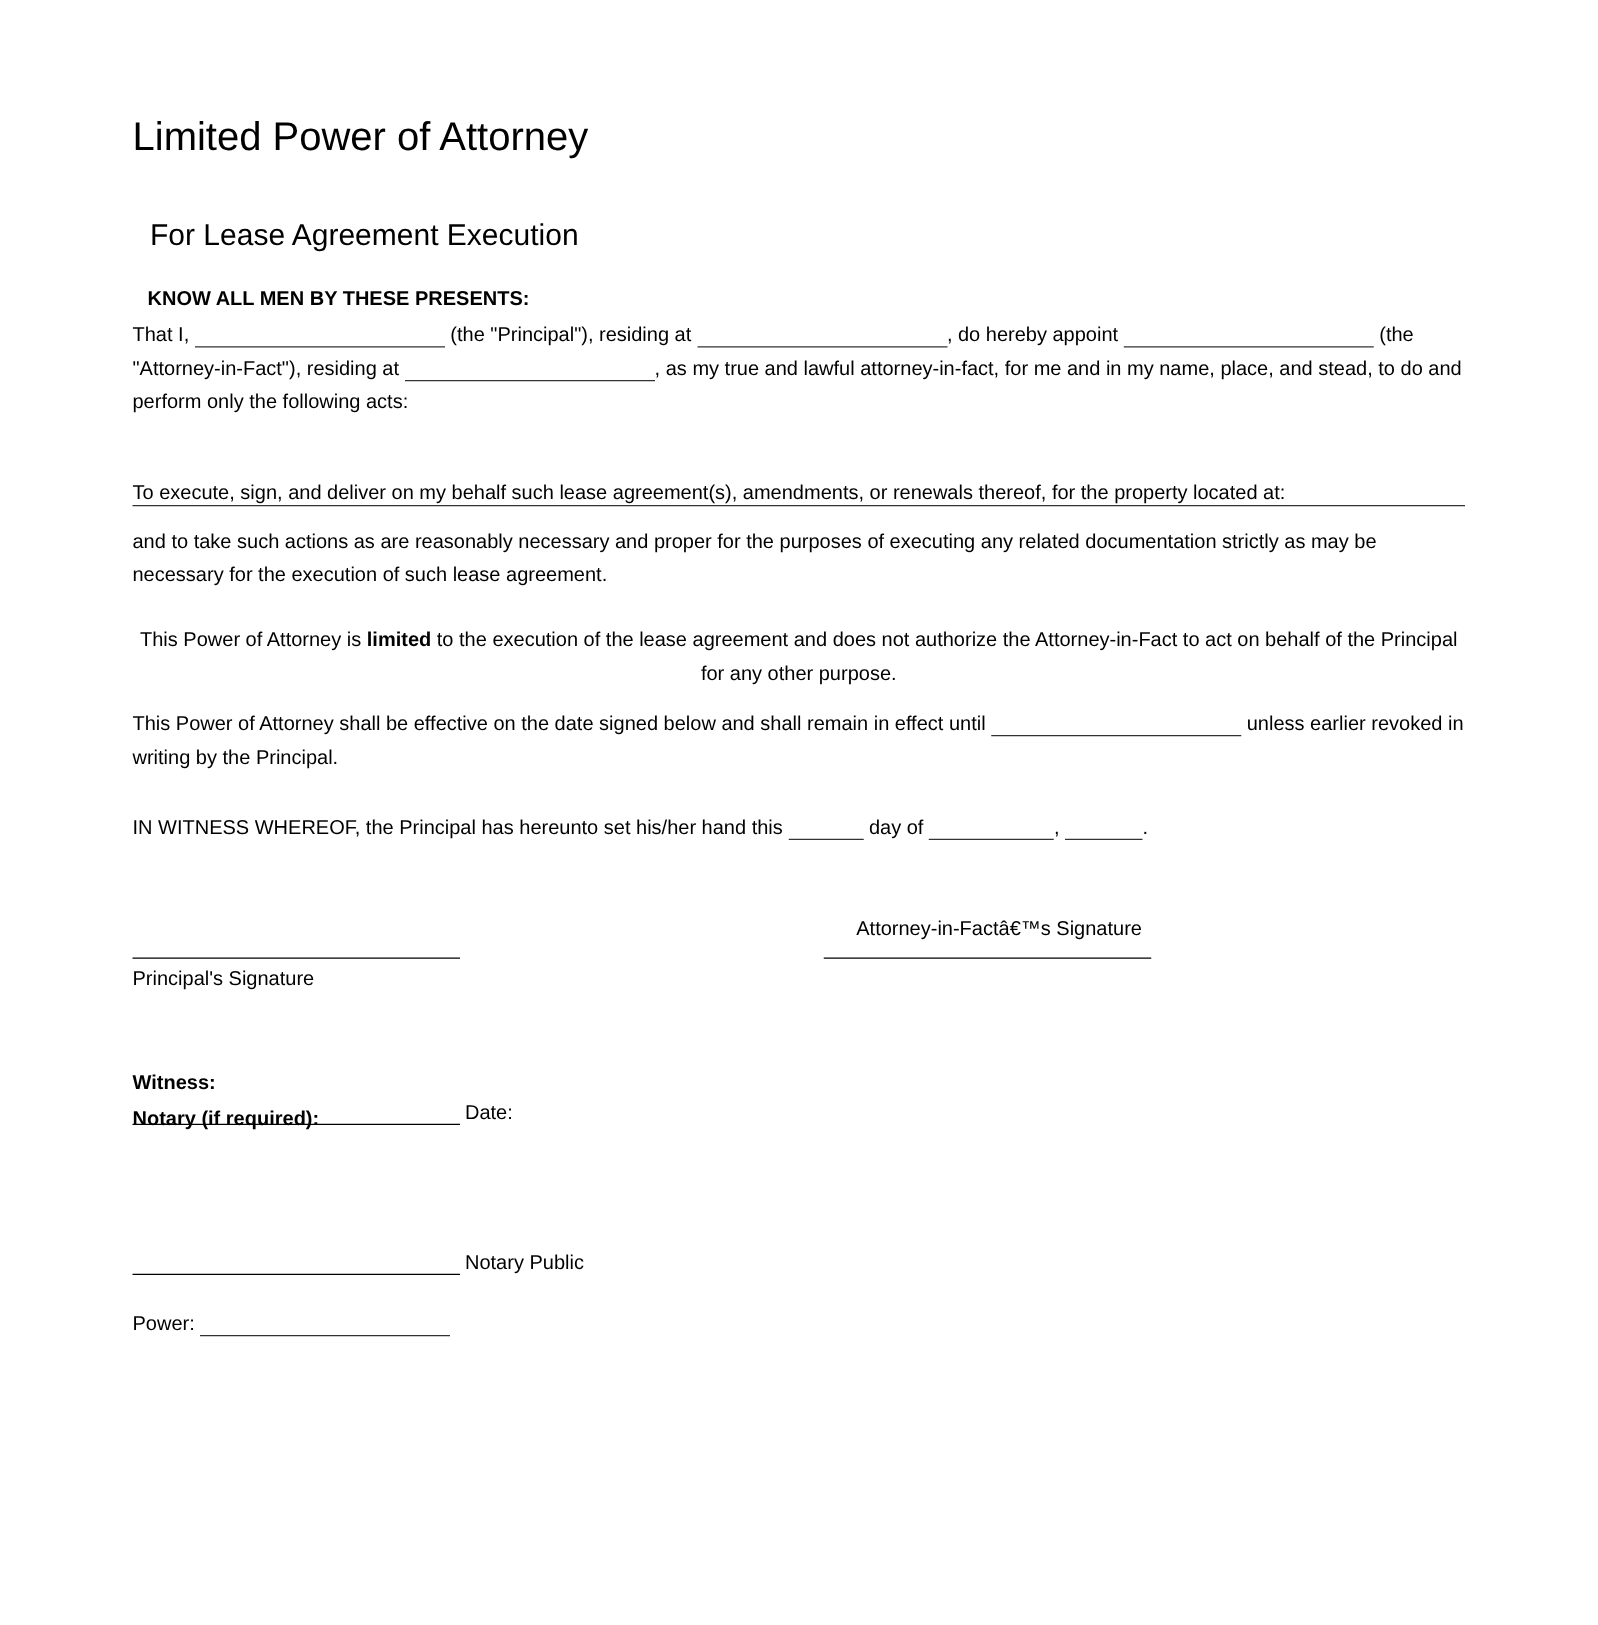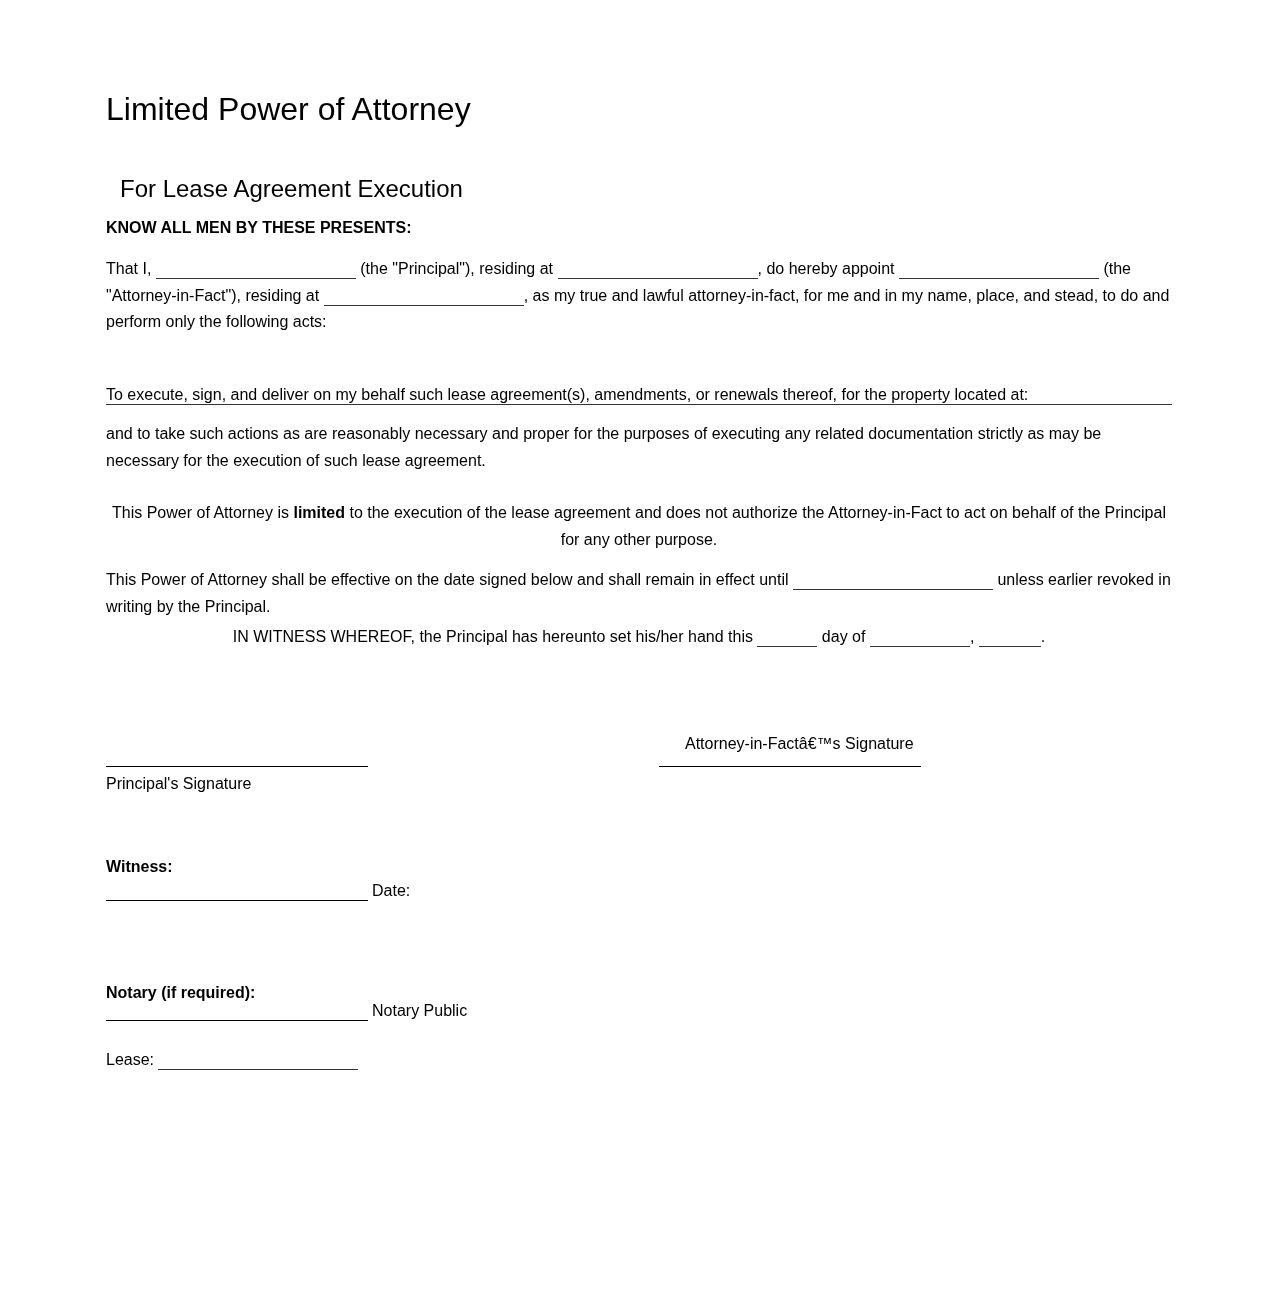--- a/index.html
+++ b/index.html
@@ -40,21 +40,21 @@
       font-weight: normal;
       margin: 14px;
       line-height: 30px;
       white-space: nowrap;
     }
     .know {
       position: absolute;
       top: 218px;
       left: 0;
       font-weight: bold;
-      margin: 0;
+      margin: 12px;
       line-height: 20px;
     }
     .para {
       position: absolute;
       left: 0;
       width: 1066px;
       margin: 0;
       line-height: 26.5px;
     }
     .blank {
@@ -148,43 +148,43 @@
     <strong>limited</strong>
     <span>to the execution of the lease agreement and does not authorize the Attorney-in-Fact to act on behalf of the Principal for any other purpose.</span>
   </p>
 
   <p class="para" style="top:567px;">
     <span>This Power of Attorney shall be effective on the date signed below and shall remain in effect until</span>
     <span class="blank b200"></span>
     <span>unless earlier revoked in writing by the Principal.</span>
   </p>
 
-  <p class="para" style="top:624px;text-align:center;">
+  <p class="para" style="top:650px;">
     <span>IN WITNESS WHEREOF, the Principal has hereunto set his/her hand this</span>
     <span class="blank b60"></span>
     <span>day of</span>
     <span class="blank b100"></span><span>,</span>
     <span class="blank b62"></span><span>.</span>
   </p>
 
   <div class="sigline" style="left:0; top:766px;"></div>
   <div class="siglabel" style="left:0; top:774px;">Principal's Signature</div>
 
   <div class="sigline" style="left:553px; top:766px;"></div>
   <div class="siglabel" style="left:553px; top:734px;margin-left:26px;">Attorney-in-Factâ€™s Signature</div>
 
   <div class="heading-b" style="top:857px;">Witness:</div>
 
   <div class="row" style="top:881px;">
     <span class="lineblank"></span><span>Date:</span>
   </div>
 
-  <div class="heading-b" style="top:983px;text-align:center;">Notary (if required):</div>
+  <div class="heading-b" style="top:886px;text-align:center;">Notary (if required):</div>
 
   <div class="row" style="top:1001px;">
     <span class="lineblank"></span><span>Notary Public</span>
   </div>
 
   <div class="row" style="top:1050px;">
-    <span>Lease:</span><span class="sealblank"></span>
+    <span>Power:</span><span class="sealblank"></span>
   </div>
 
 </div>
 
 </body></html>

